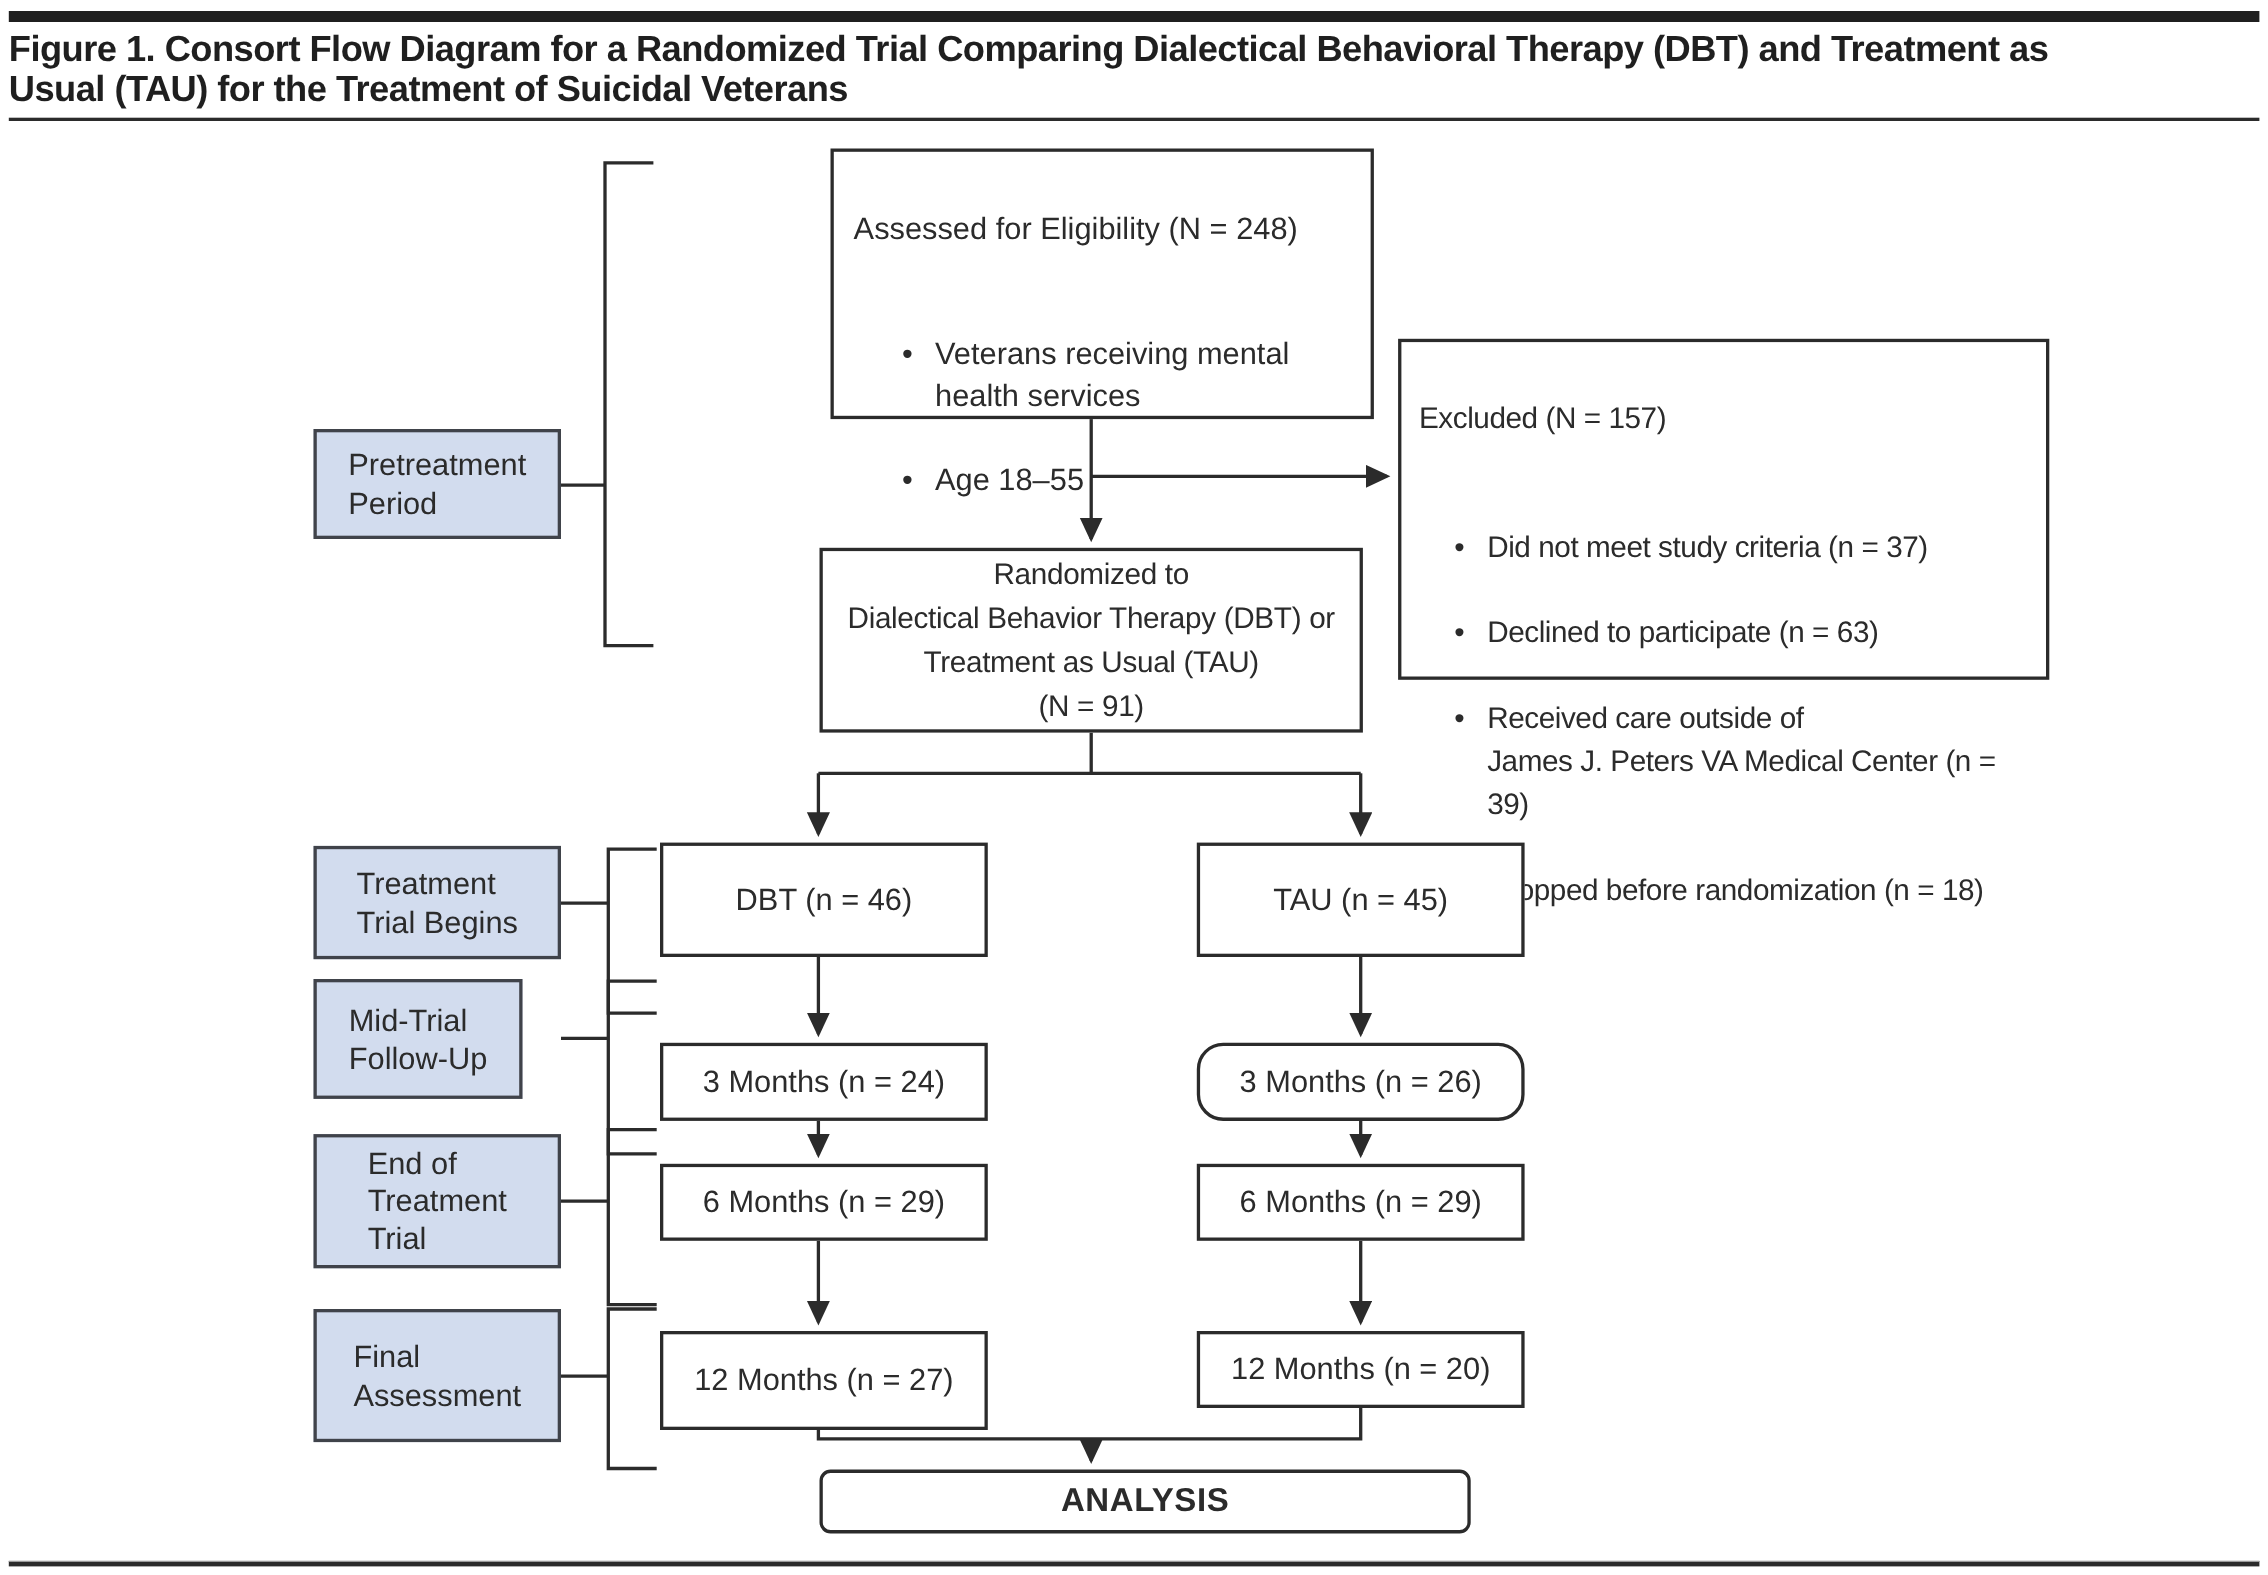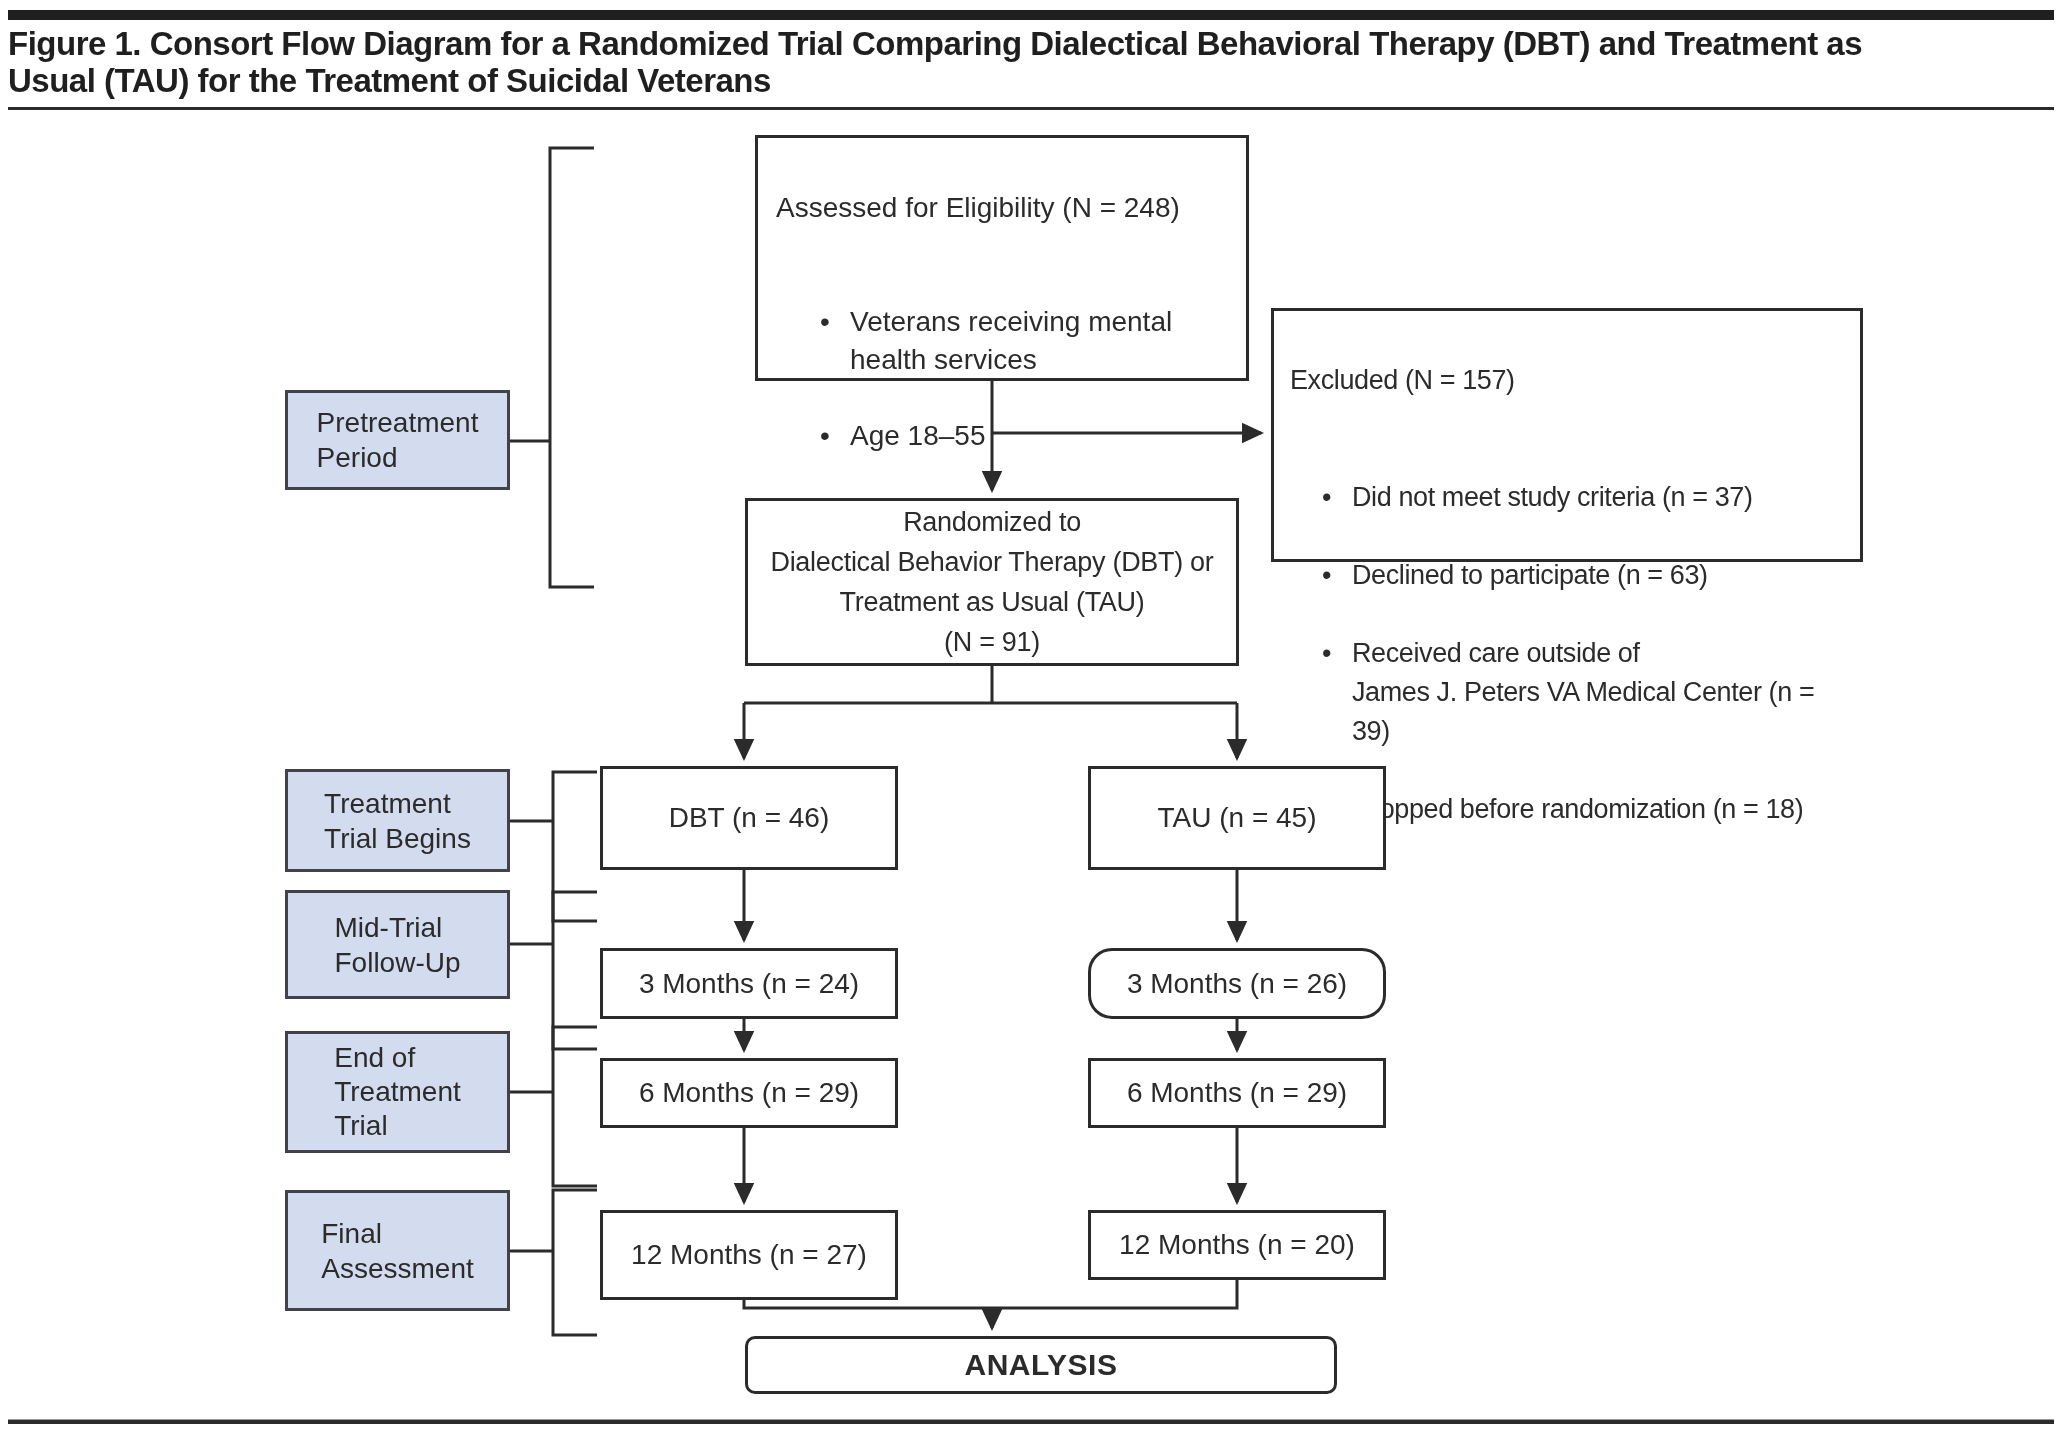--- a/index.html
+++ b/index.html
@@ -13,21 +13,21 @@
   #title{
     left:8px;top:25px;width:2046px;font-weight:bold;font-size:33px;line-height:37px;
     letter-spacing:-0.5px;color:#1f1f1f;white-space:pre-line;
   }
   #headrule{left:8px;top:107px;width:2046px;height:3px;background:#2b2b2b;}
   #footrule{left:8px;top:1419px;width:2046px;height:5px;background:#2b2b2b;border-top:1px solid #9a9a9a;}
   
   .fbox{background:#ffffff;border:3px solid #2b2b2b;font-size:28px;white-space:pre-line;}
   .cbox{display:flex;align-items:center;justify-content:center;text-align:center;}
   #elig{left:745px;top:135px;width:494px;height:246px;padding:13px 8px 0 18px;line-height:38px;margin-left:10px;}
-  #excl{left:1271px;top:308px;width:592px;height:254px;padding:11px 6px 0 16px;line-height:39px;font-size:27px;letter-spacing:-0.4px;}
+  #excl{left:1271px;top:308px;width:592px;height:310px;padding:11px 6px 0 16px;line-height:39px;font-size:27px;letter-spacing:-0.4px;}
   #rand{left:745px;top:498px;width:494px;height:168px;line-height:40px;font-size:27px;letter-spacing:-0.3px;}
   #dbt{left:600px;top:766px;width:298px;height:104px;}
   #tau{left:1088px;top:766px;width:298px;height:104px;}
   #dbt3{left:600px;top:948px;width:298px;height:71px;}
   #tau3{left:1088px;top:948px;width:298px;height:71px;border-radius:24px;}
   #dbt6{left:600px;top:1058px;width:298px;height:70px;}
   #tau6{left:1088px;top:1058px;width:298px;height:70px;}
   #dbt12{left:600px;top:1210px;width:298px;height:90px;}
   #tau12{left:1088px;top:1210px;width:298px;height:70px;}
   #analysis{left:745px;top:1336px;width:592px;height:58px;font-weight:bold;font-size:30px;letter-spacing:0.5px;border-radius:10px;}
@@ -35,21 +35,21 @@
   .bl-wrap{margin-top:0;}
   #elig .bl-wrap{margin-left:40px;}
   #excl .bl-wrap{margin-left:28px;}
   .bl{position:relative;padding-left:34px;white-space:pre-line;}
   .bl::before{content:"\2022";position:absolute;left:4px;top:0;}
   
   .pbox{background:#d2dcee;border:3px solid #40434a;font-size:28px;line-height:35px;
         display:flex;align-items:center;justify-content:center;text-align:left;white-space:pre-line;}
   #p1{left:285px;top:390px;width:225px;height:100px;}
   #p2{left:285px;top:769px;width:225px;height:103px;}
-  #p3{left:285px;top:890px;width:225px;height:109px;}
+  #p3{left:285px;top:890px;width:190px;height:109px;}
   #p4{left:285px;top:1031px;width:225px;height:122px;line-height:34px;}
   #p5{left:285px;top:1190px;width:225px;height:121px;}
   svg{position:absolute;left:0;top:0;}
 </style>
 </head>
 <body>
 
 <div id="canvas">
 
   <div class="abs" id="topbar"></div>

